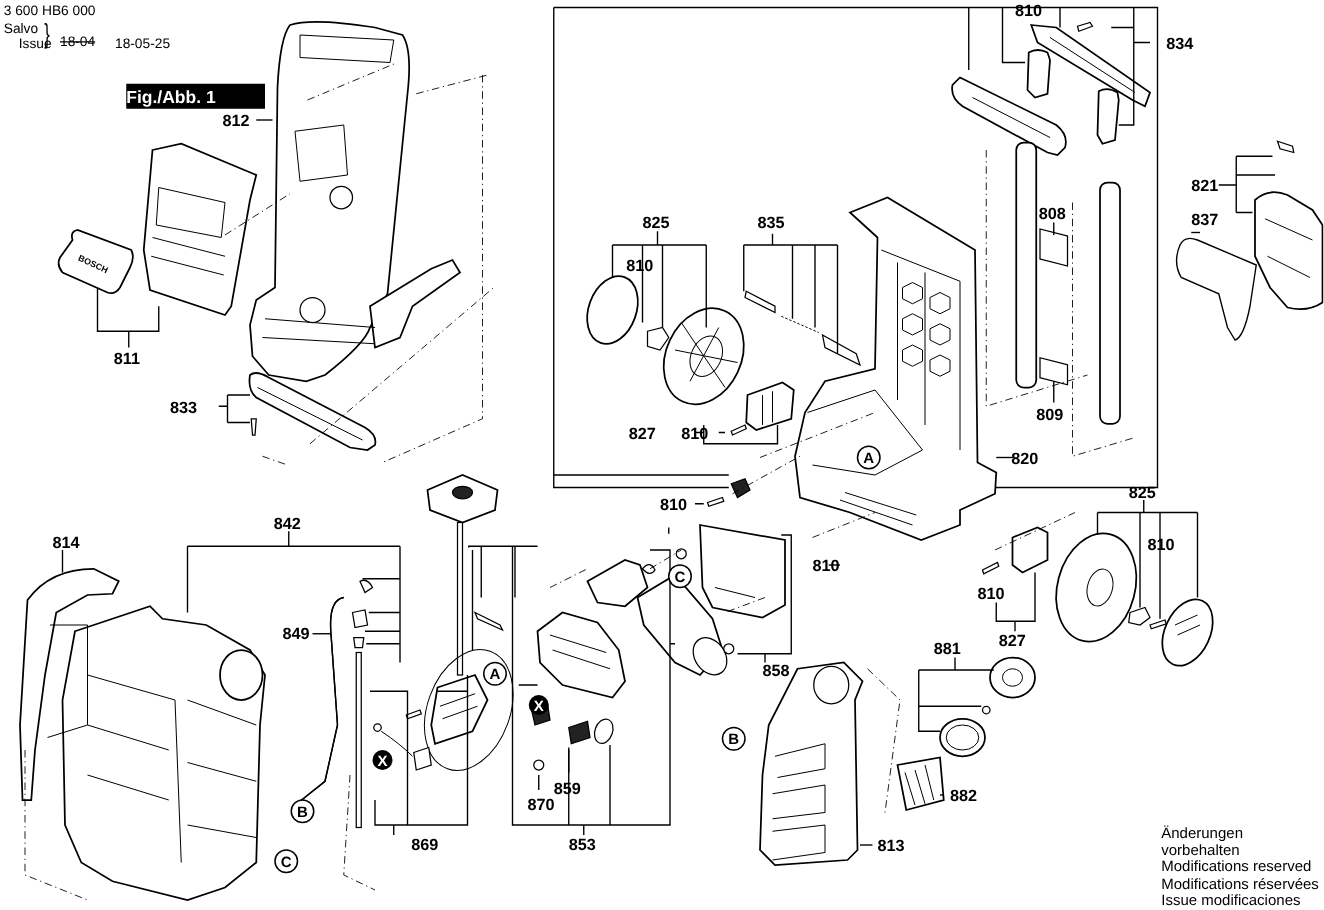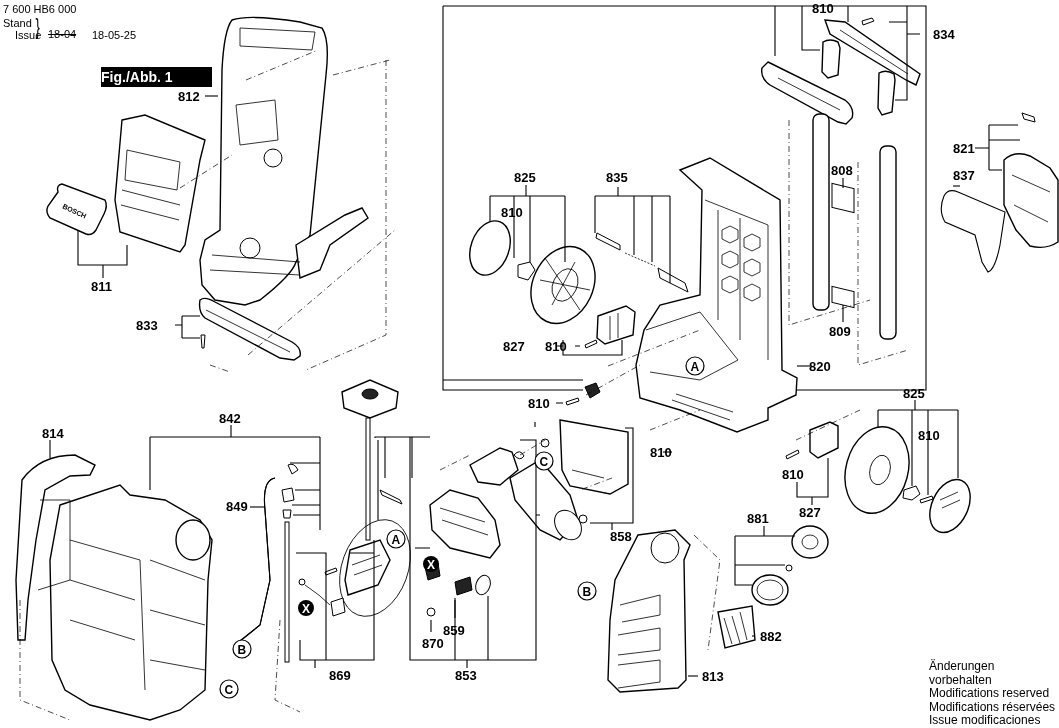--- a/index.html
+++ b/index.html
@@ -21,22 +21,22 @@
   .part { fill:#fff; stroke:#000; stroke-width:1.4; }
   .part-lt { fill:#fff; stroke:#000; stroke-width:1; }
   .detail { fill:none; stroke:#000; stroke-width:0.8; }
   .leader { fill:none; stroke:#000; stroke-width:1.1; }
   .dash { fill:none; stroke:#000; stroke-width:0.7; stroke-dasharray:6 3 1 3; }
   .dark { fill:#222; stroke:#000; stroke-width:1; }
 </style>
 </head>
 <body>
 
-<div class="hdr" id="doc-number">7 600 HB6 000</div>
-<div class="hdr" id="stand-label">Stand</div>
+<div class="hdr" id="doc-number">3 600 HB6 000</div>
+<div class="hdr" id="stand-label">Salvo</div>
 <div class="hdr" id="issue-label">Issue</div>
 <div class="hdr" id="brace">}</div>
 <div class="hdr" id="stand-date">18-04</div>
 <div class="hdr" id="issue-date">18-05-25</div>
 <div id="fig-badge">Fig./Abb. 1</div>
 
 <div id="notes">
   <div>Änderungen vorbehalten</div>
   <div>Modifications reserved</div>
   <div>Modifications réservées</div>

